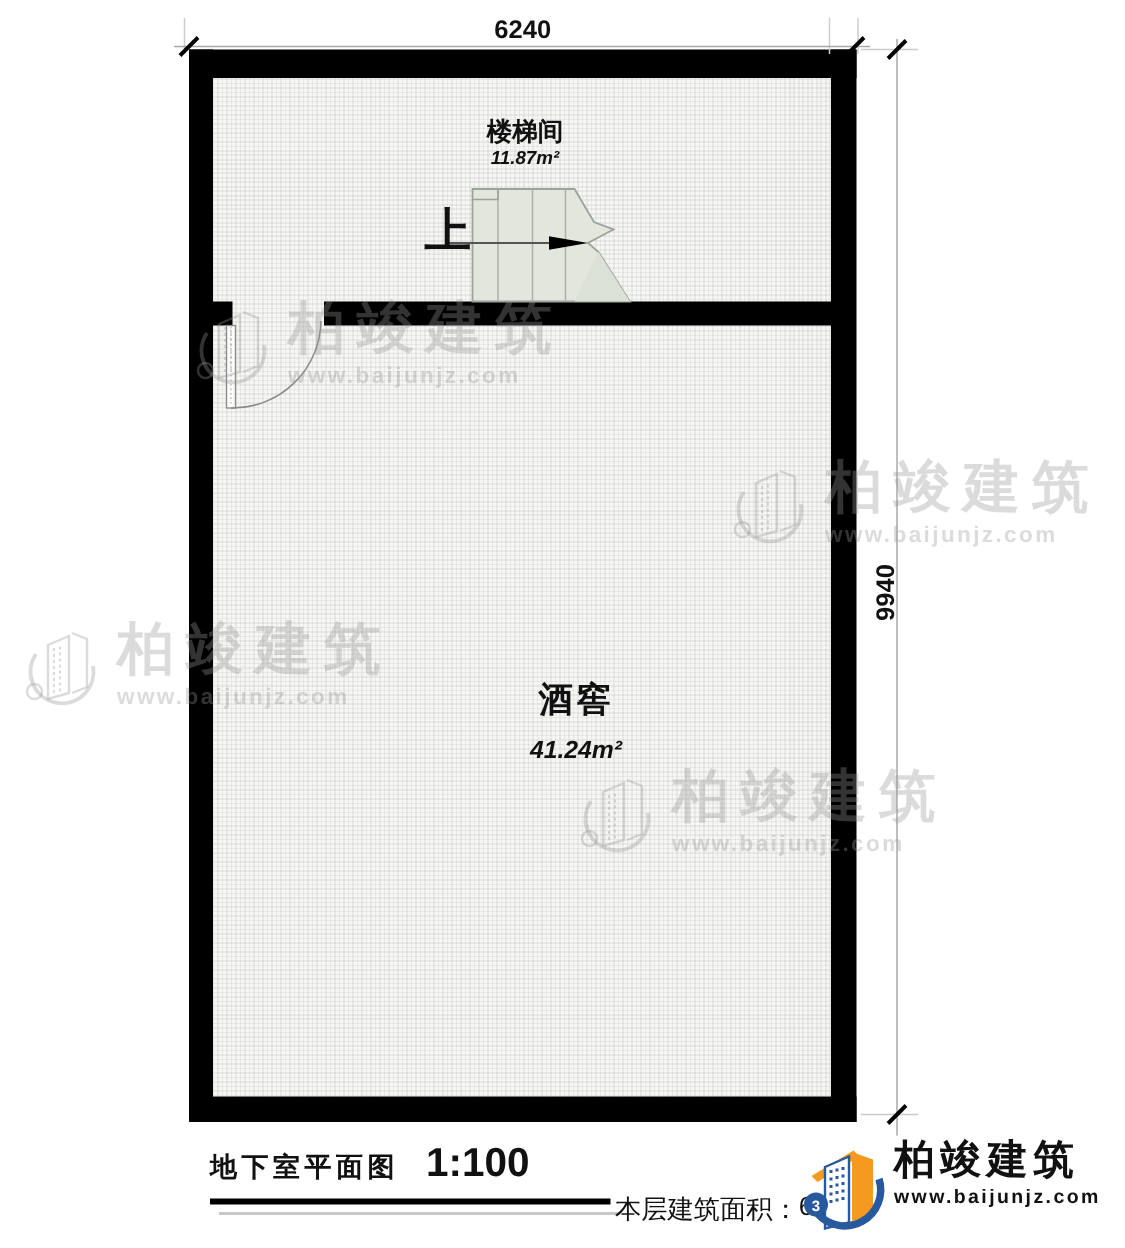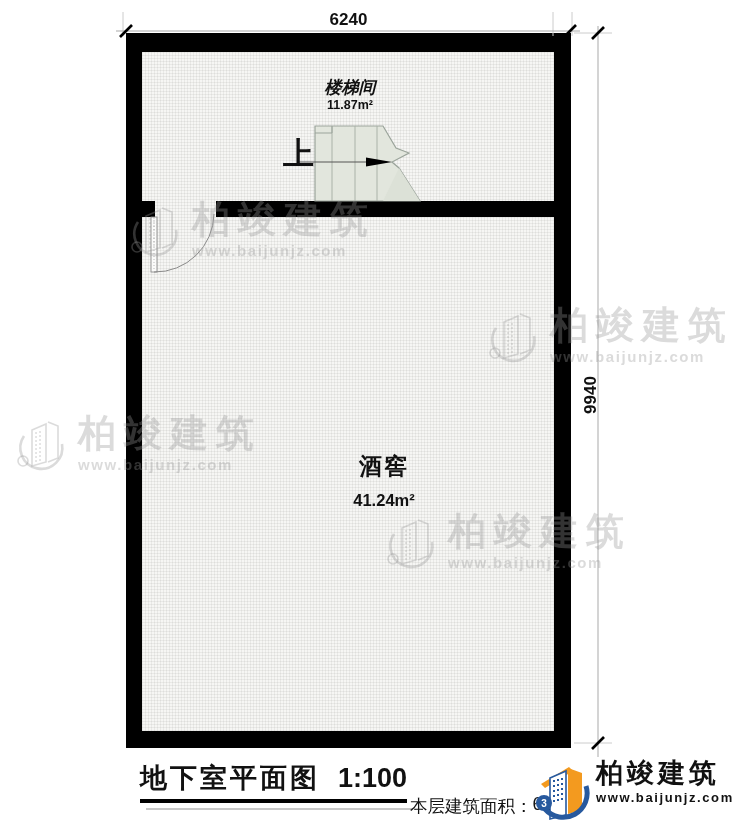--- a/index.html
+++ b/index.html
@@ -20,23 +20,23 @@
   .wall.right{left:554px;top:33px;width:17px;height:715px;}
   .wall.inner-stub{left:142px;top:201px;width:13px;height:16px;z-index:2;}
   .wall.inner-main{left:216px;top:201px;width:338px;height:16px;z-index:2;}
 
   
   .overlay{left:0;top:0;z-index:3;pointer-events:none;}
 
   
   .room-label{z-index:4;text-align:center;line-height:1.15;}
   .room-label .rn{font-weight:bold;}
-  .room-label .ra{font-weight:bold;}
+  .room-label .ra{font-weight:bold;font-style:italic;}
   .lab-stair{left:290px;top:78px;width:120px;}
-  .lab-stair .rn{font-size:17px;font-style:italic;}
+  .lab-stair .rn{font-size:17px;}
   .lab-stair .ra{font-size:12.5px;}
   .lab-cellar{left:324px;top:453px;width:120px;}
   .lab-cellar .rn{font-size:23px;letter-spacing:2px;}
   .lab-cellar .ra{font-size:16.5px;margin-top:12px;}
   .up-char{left:283px;top:138px;font-size:31px;font-weight:800;z-index:4;line-height:1;}
 
   
   .dim-text{z-index:4;font-weight:bold;font-size:17px;text-align:center;}
   .dim-top{left:126px;top:10px;width:445px;}
   .dim-right{left:560px;top:385px;width:62px;transform:rotate(-90deg);transform-origin:50% 50%;}
@@ -46,21 +46,21 @@
   .wm .wm-txt{margin-left:10px;}
   .wm .wm-name{font-size:38px;font-weight:700;letter-spacing:8px;line-height:1;}
   .wm .wm-url{font-size:15px;font-weight:700;letter-spacing:1.6px;margin-top:4px;}
   .wm1{left:128px;top:200px;}
   .wm2{left:486px;top:306px;}
   .wm3{left:14px;top:414px;}
   .wm4{left:384px;top:512px;}
 
   
   .title-row{left:140px;top:760px;z-index:4;display:flex;align-items:baseline;gap:18px;}
-  .title-main{font-size:27px;font-weight:600;letter-spacing:3px;}
+  .title-main{font-size:18px;font-weight:600;letter-spacing:3px;}
   .title-scale{font-size:27px;font-weight:600;text-align:center;}
   .rule-black{left:140px;top:799px;width:267px;height:4px;background:#000;z-index:4;}
   .rule-gray{left:146px;top:808px;width:267px;height:2px;background:#c8c8c8;z-index:4;}
   .footer-area{left:410px;top:794px;z-index:4;font-size:17.5px;display:flex;white-space:nowrap;}
 
   
   .logo{left:533px;top:758px;z-index:6;display:flex;align-items:flex-start;}
   .logo-txt{margin-left:5px;}
   .logo-name{font-size:27px;font-weight:800;letter-spacing:4px;line-height:1.15;white-space:nowrap;}
   .logo-url{font-size:13px;font-weight:700;letter-spacing:1.6px;margin-top:1px;white-space:nowrap;}

